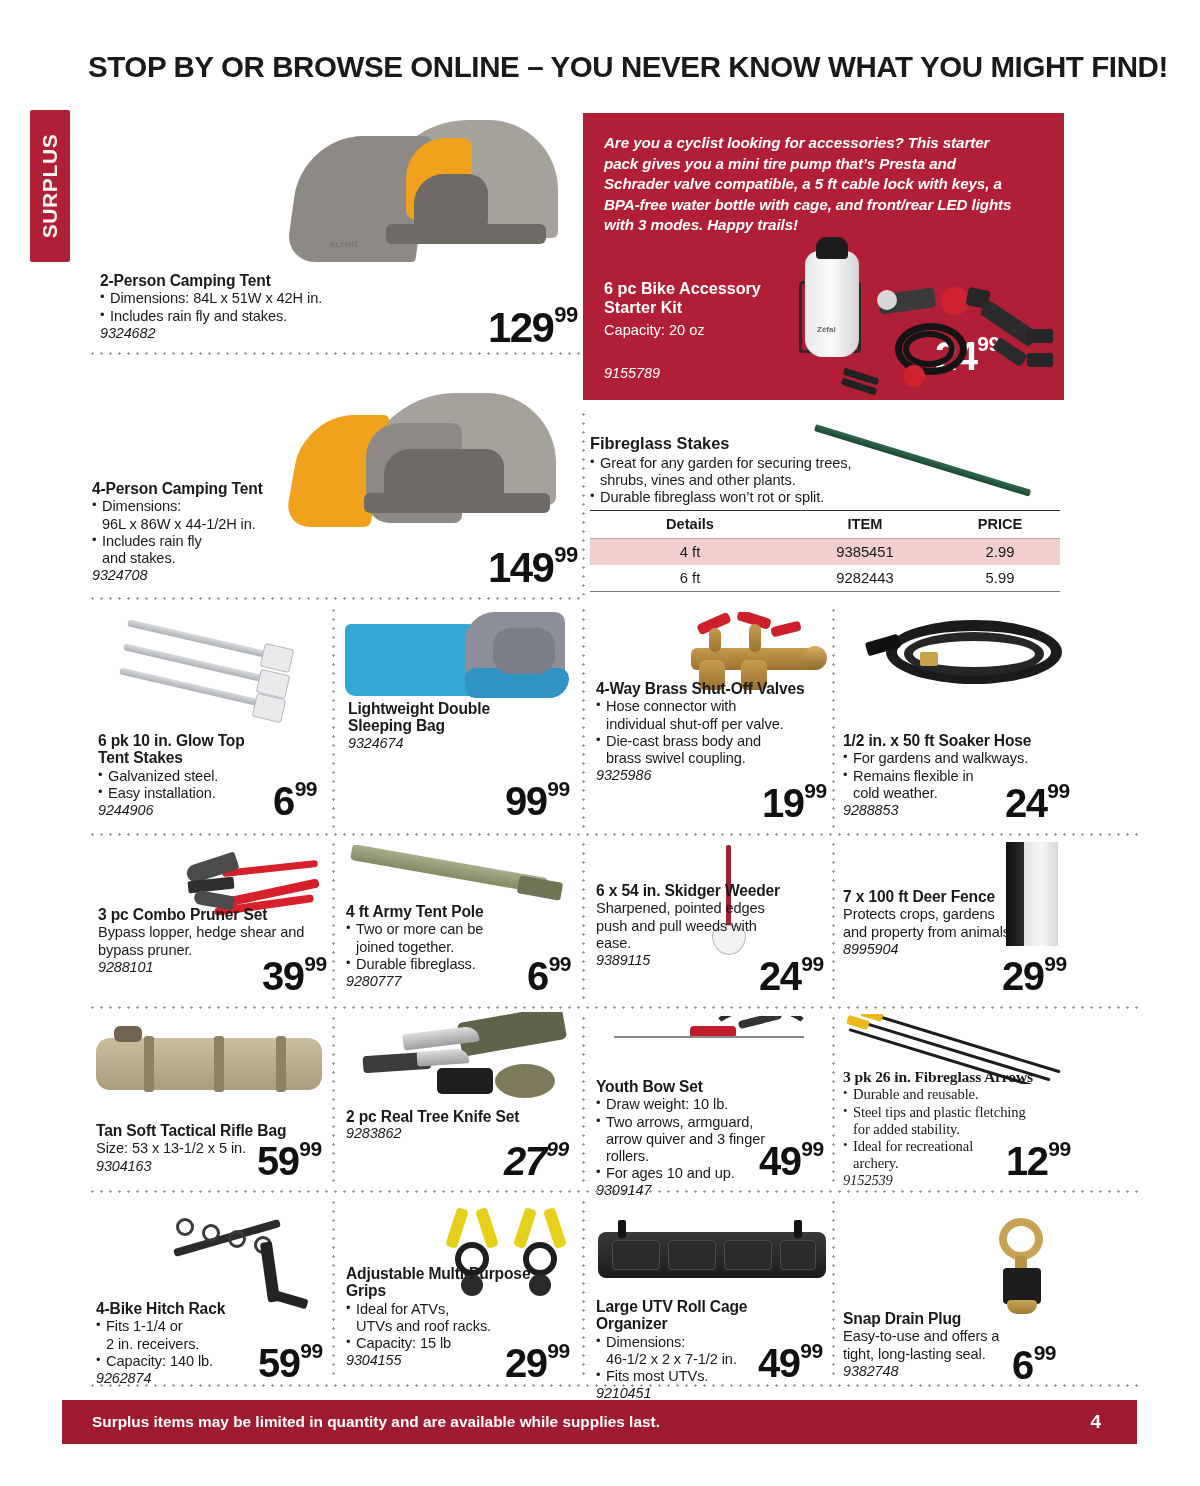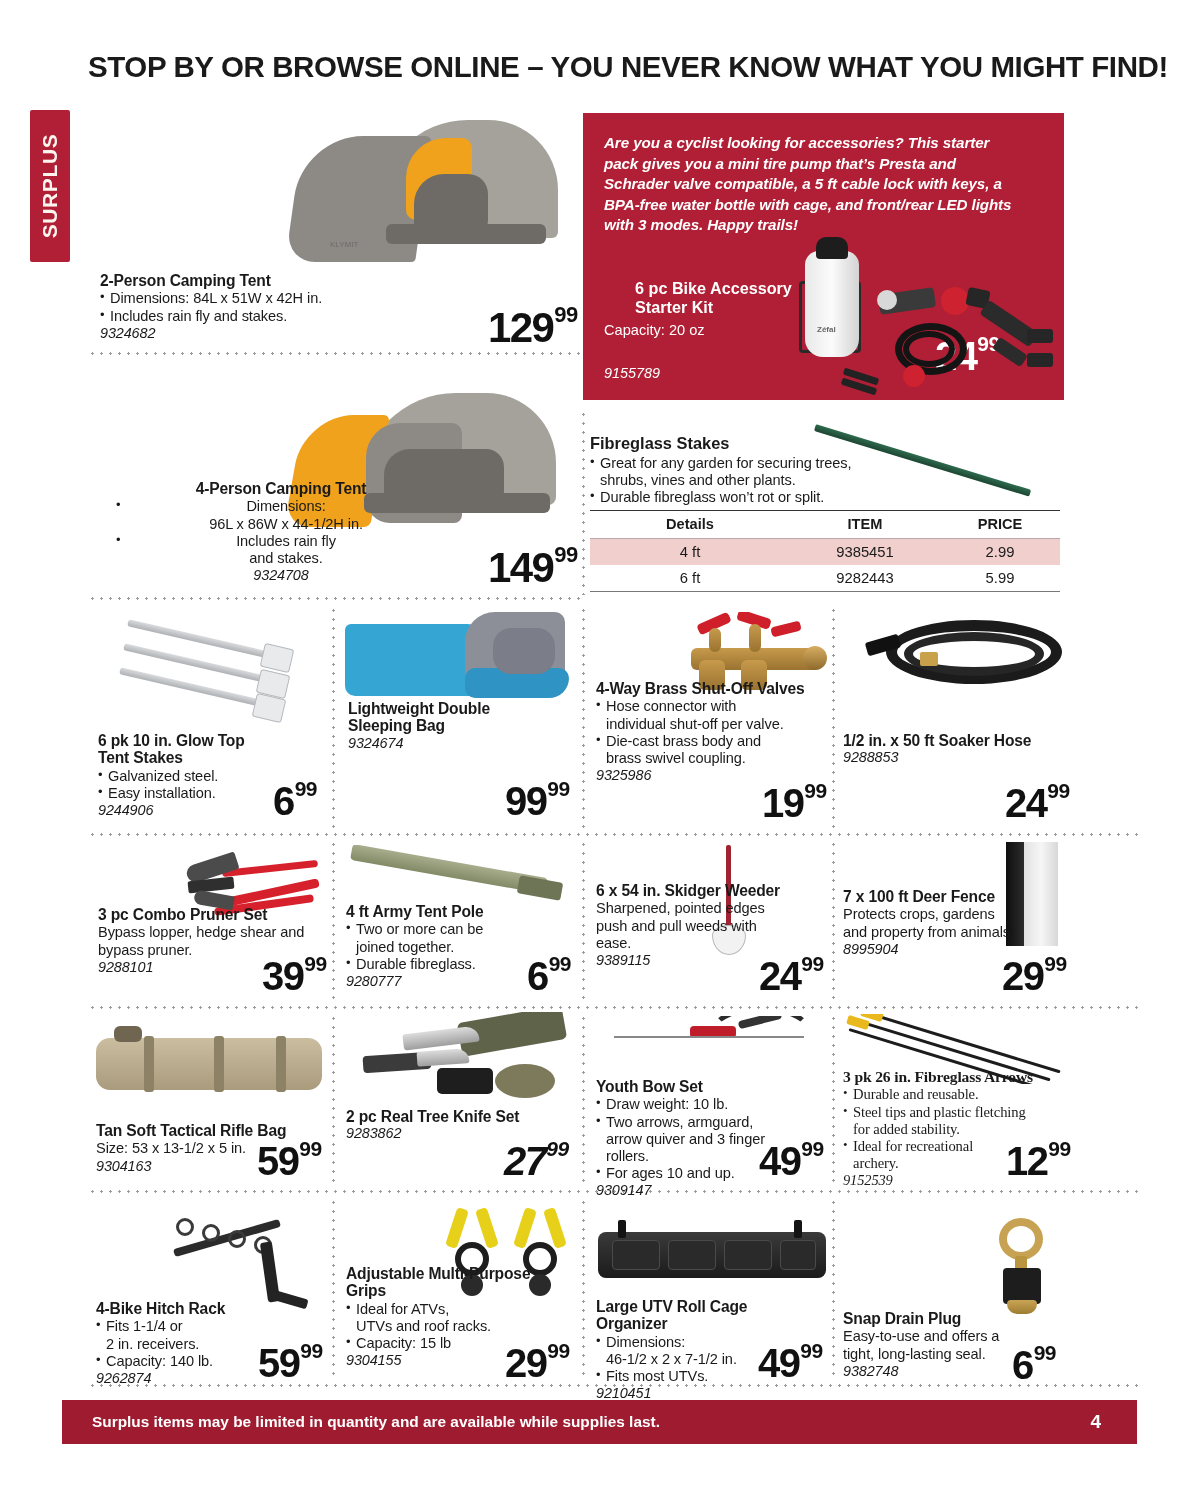--- a/index.html
+++ b/index.html
@@ -65,21 +65,21 @@
   
   .promo {
     position: absolute; left: 583px; top: 113px; width: 481px; height: 287px;
     background: #b01f35;
   }
   .promo .blurb {
     position: absolute; left: 21px; top: 20px; width: 420px;
     color: #ffffff; font-style: italic; font-weight: bold;
     font-size: 15.2px; line-height: 1.35; letter-spacing: -0.1px;
   }
-  .promo .ptitle2 { position: absolute; left: 21px; top: 166px; width: 190px; color:#fff; font-weight:bold; font-size:16.2px; line-height:1.16;margin-left:31px;}
+  .promo .ptitle2 { position: absolute; left: 21px; top: 166px; width: 190px; color:#fff; font-weight:bold; font-size:16.2px; line-height:1.16;}
   .promo .pcap { position: absolute; left: 21px; top: 209px; width: 120px; color:#fff; font-size:14.6px; line-height:1.2;}
   .promo .psku { position: absolute; left: 21px; top: 252px; color:#fff; font-size:14.4px; font-style:italic;}
   .promo .price { color:#fff; left: 352px; top: 222px; }
   .promo .price .dollars { color:#fff; font-size: 40px; }
   .promo .price .cents { color:#fff; }
 
   
   .stk-title { position: absolute; left: 590px; top: 434px; font-weight: bold; font-size: 16.4px; }
   .stk-desc  { position: absolute; left: 590px; top: 454px; width: 300px; font-size: 14.6px; line-height: 1.17; }
   .stk-table { position: absolute; left: 590px; top: 510px; width: 470px; border-collapse: collapse; }
@@ -316,21 +316,21 @@
     <span class="dollars">129</span><span class="cents">99</span>
   </div>
 
   <div class="img tent" style="left:268px; top:375px; width:310px; height:165px;">
     <div class="fly2" style="left:92px; top:18px; width:196px; height:112px; border-radius:96px 70px 8px 8px;"></div>
     <div class="door" style="left:26px; top:40px; width:86px; height:112px; border-radius:50px 6px 6px 26px; transform:skewX(-10deg);"></div>
     <div class="fly1" style="left:98px; top:48px; width:96px; height:100px; border-radius:34px 10px 8px 24px;"></div>
     <div class="dark" style="left:116px; top:74px; width:120px; height:56px; border-radius:26px 18px 14px 10px;"></div>
     <div class="dark" style="left:96px; top:118px; width:186px; height:20px; border-radius:6px;"></div>
   </div>
-  <div class="cell" style="left:116px; top:480px; width:330px;text-align:center;">
+  <div class="cell" style="left:92px; top:480px; width:330px;">
     <div class="ptitle">4-Person Camping Tent</div>
     <div class="pdesc">
       <span class="b">Dimensions:<br>96L x 86W x 44-1/2H in.</span>
       <span class="b">Includes rain fly<br>and stakes.</span>
     </div>
     <div class="sku">9324708</div>
   </div>
   <div class="price big" style="left:488px; top:545px;">
     <span class="dollars">149</span><span class="cents">99</span>
   </div>
@@ -393,20 +393,24 @@
   </div>
 
   <div class="img hose" style="left:860px; top:614px; width:220px; height:95px;">
     <div class="ring" style="left:26px; top:6px; width:176px; height:64px;"></div>
     <div class="ring2" style="left:44px; top:18px; width:140px; height:44px;"></div>
     <div class="tip" style="left:6px; top:24px; width:34px; height:14px; transform:rotate(-16deg);"></div>
     <div class="gold" style="left:60px; top:38px; width:18px; height:14px;"></div>
   </div>
   <div class="cell" style="left:843px; top:732px; width:215px;">
     <div class="ptitle">1/2 in. x 50 ft Soaker Hose</div>
+    <div class="pdesc">
+      <span class="b">For gardens and walkways.</span>
+      <span class="b">Remains flexible in<br>cold weather.</span>
+    </div>
     <div class="sku">9288853</div>
   </div>
   <div class="price" style="left:1005px; top:782px;">
     <span class="dollars">24</span><span class="cents">99</span>
   </div>
 
   <div class="img prun" style="left:180px; top:845px; width:150px; height:80px;">
     <div class="handle" style="left:36px; top:44px; width:104px; height:9px; transform:rotate(-12deg);"></div>
     <div class="handle" style="left:34px; top:56px; width:100px; height:8px; transform:rotate(-8deg);"></div>
     <div class="handle" style="left:42px; top:20px; width:96px; height:7px; transform:rotate(-6deg);"></div>

